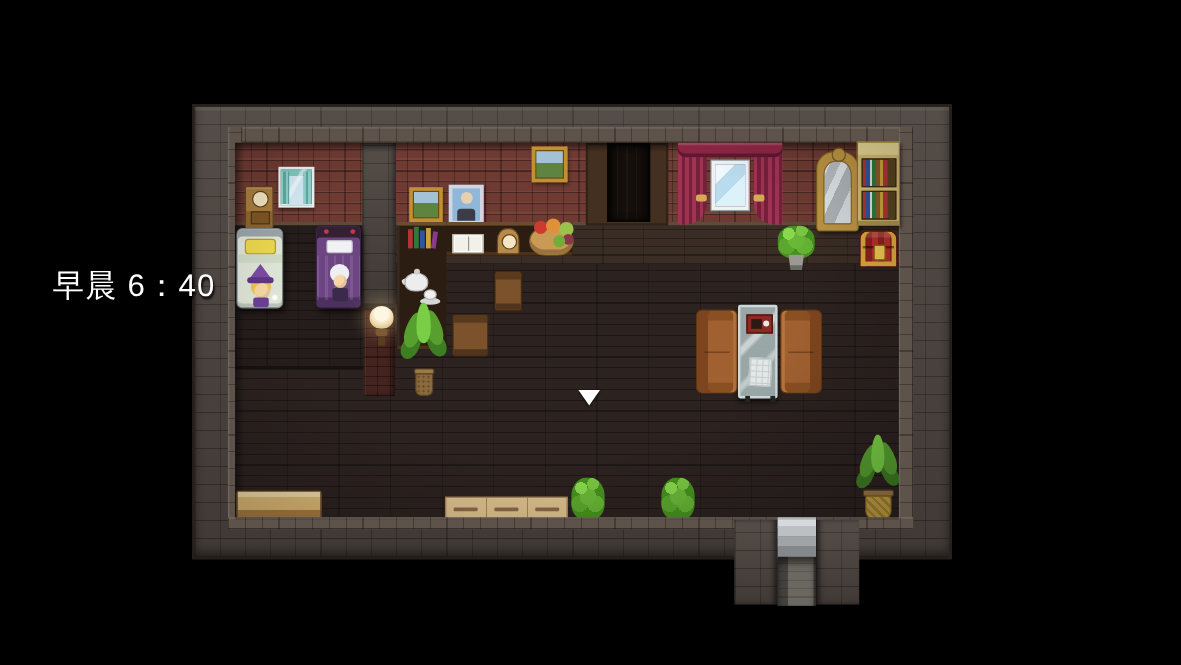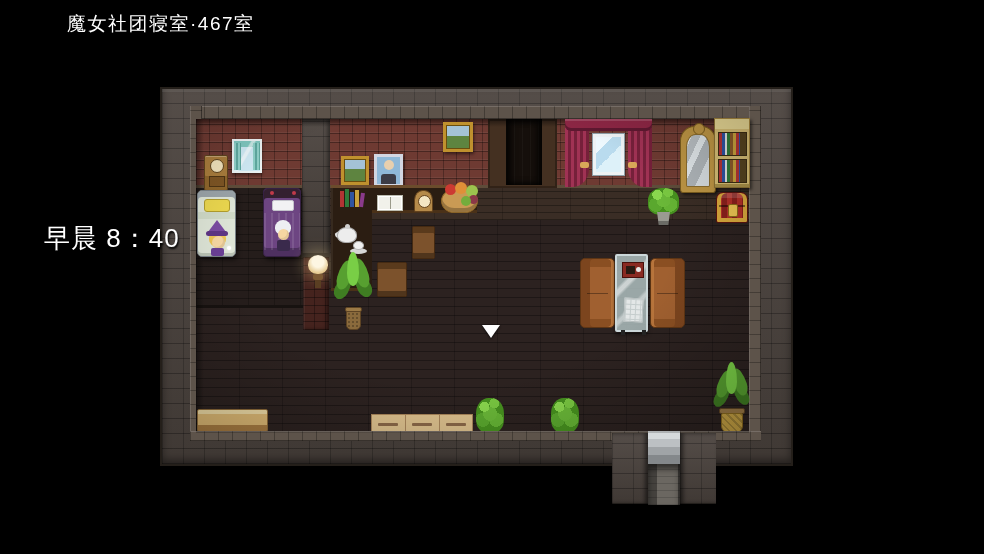--- a/index.html
+++ b/index.html
@@ -357,15 +357,14 @@
     <div class="st" style="top:8px;height:8px;background:#bcc0c3;"></div>
     <div class="st" style="top:16px;height:8px;background:#a0a4a7;"></div>
     <div class="st" style="top:24px;height:9px;background:#84888b;"></div>
   </div>
   <div class="px landing" style="left:648px;top:464px;width:32px;height:41px;"></div>
 
   <div class="px vignette" style="left:196px;top:119px;width:553px;height:314px;"></div>
 
   <div class="px cursor-tri" style="left:482px;top:325px;"></div>
 
-  <div class="px hud-location">魔女社团寝室·467室</div>
-  <div class="px hud-time">早晨 8：40</div>
+  <div class="px hud-time">早晨 6：40</div>
 </div>
 
 </body></html>

